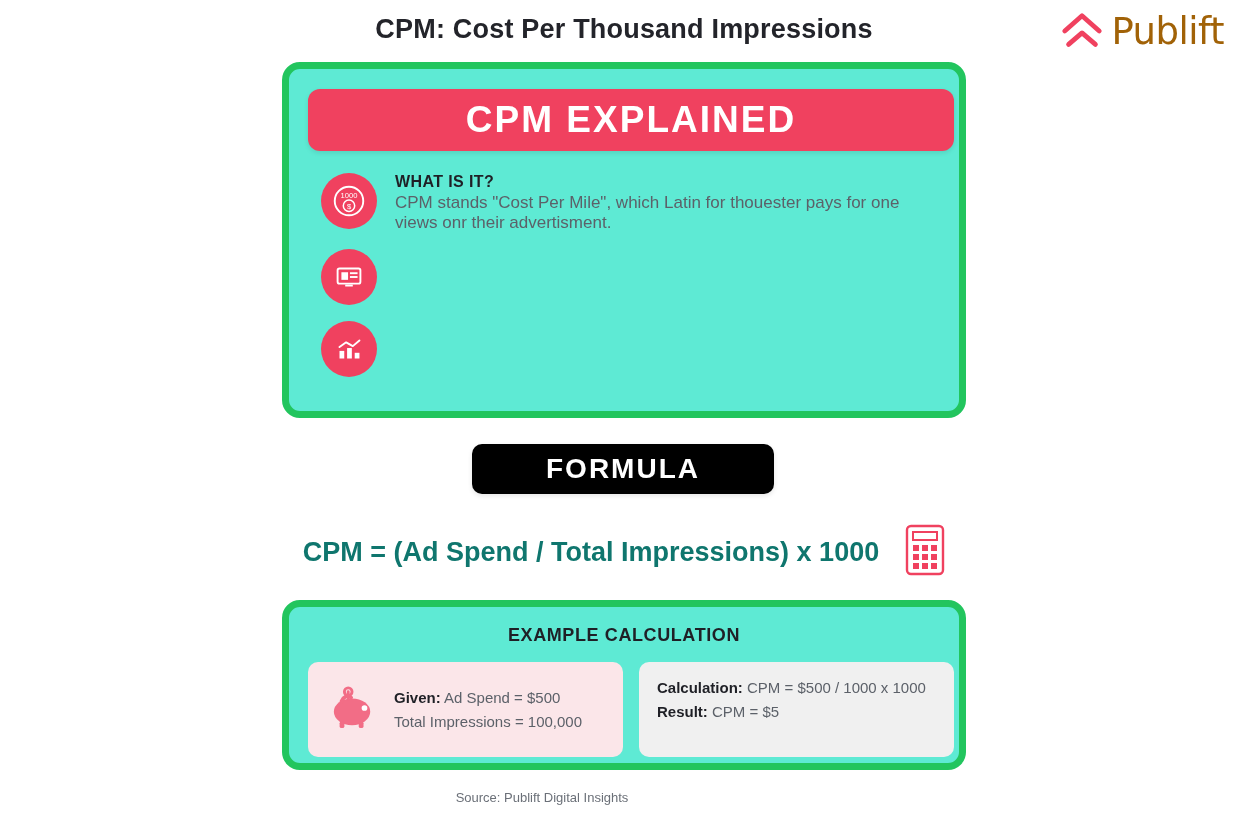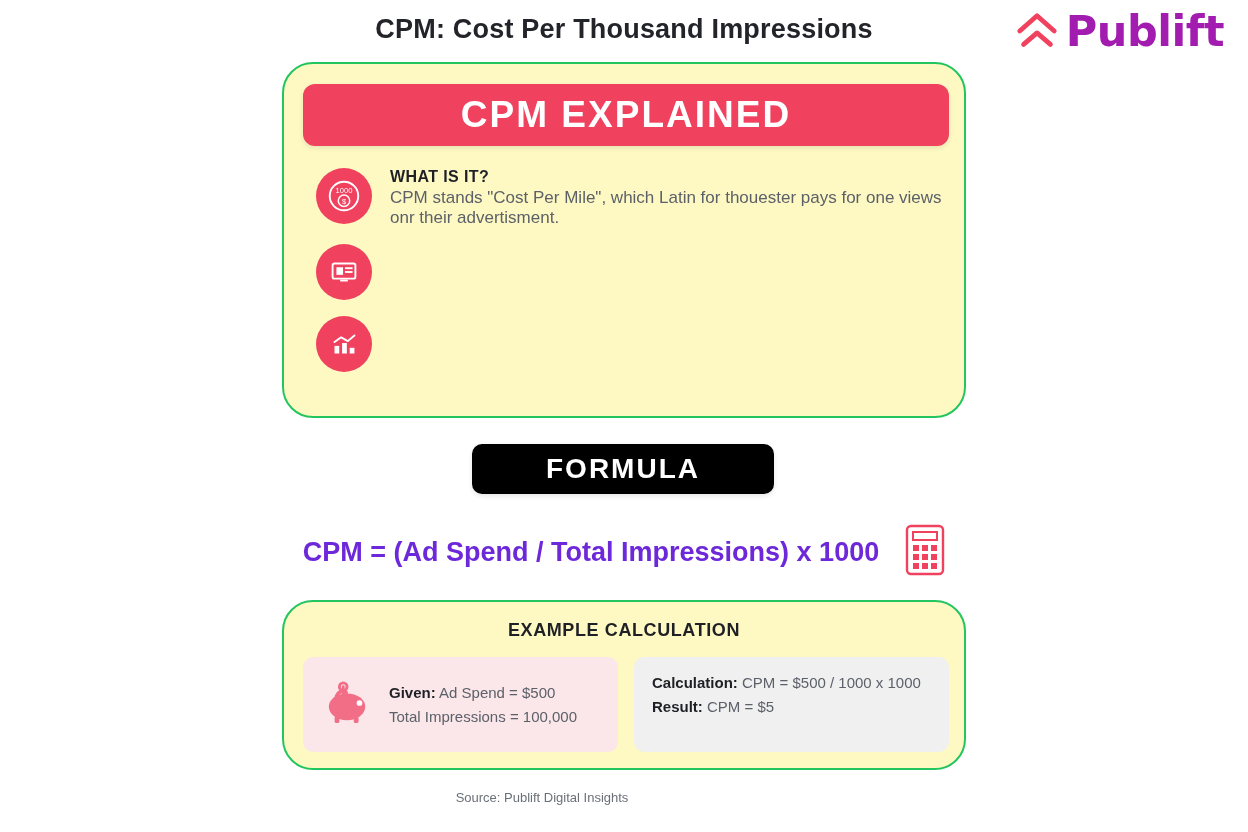--- a/index.html
+++ b/index.html
@@ -30,34 +30,34 @@
   .brand {
     position: absolute;
     top: 8px;
     right: 24px;
     display: flex;
     align-items: center;
     gap: 6px;
   }
   .brand-mark { width: 46px; height: 46px; display: block; }
   .brand-name {
-    font-size: 43px;
-    color: #a21caf;
+    font-size: 37px;
+    color: #a16207;
     font-family: "DejaVu Sans", sans-serif;
-    font-weight: 700;
+    font-weight: 400;
     letter-spacing: -0.5px;
     line-height: 1;
   }
 
   
   .card {
     position: absolute;
-    border: 2px solid #22c55e;
-    border-radius: 31px;
-    background: #fef9c3;
+    border: 7px solid #22c55e;
+    border-radius: 18px;
+    background: #5eead4;
   }
   #explain-card {
     left: 282px;
     top: 62px;
     width: 684px;
     height: 356px;
   }
 
   .banner {
     position: absolute;
@@ -122,21 +122,21 @@
 
   .formula-line {
     position: absolute;
     left: 0; top: 524px; width: 1248px;
     display: flex; align-items: center; justify-content: center;
     gap: 26px;
   }
   .formula-text {
     font-size: 27px;
     font-weight: bold;
-    color: #6d28d9;
+    color: #0f766e;
   }
 
   
   #example-card {
     left: 282px;
     top: 600px;
     width: 684px;
     height: 170px;
     padding-left: 37px;
   }

